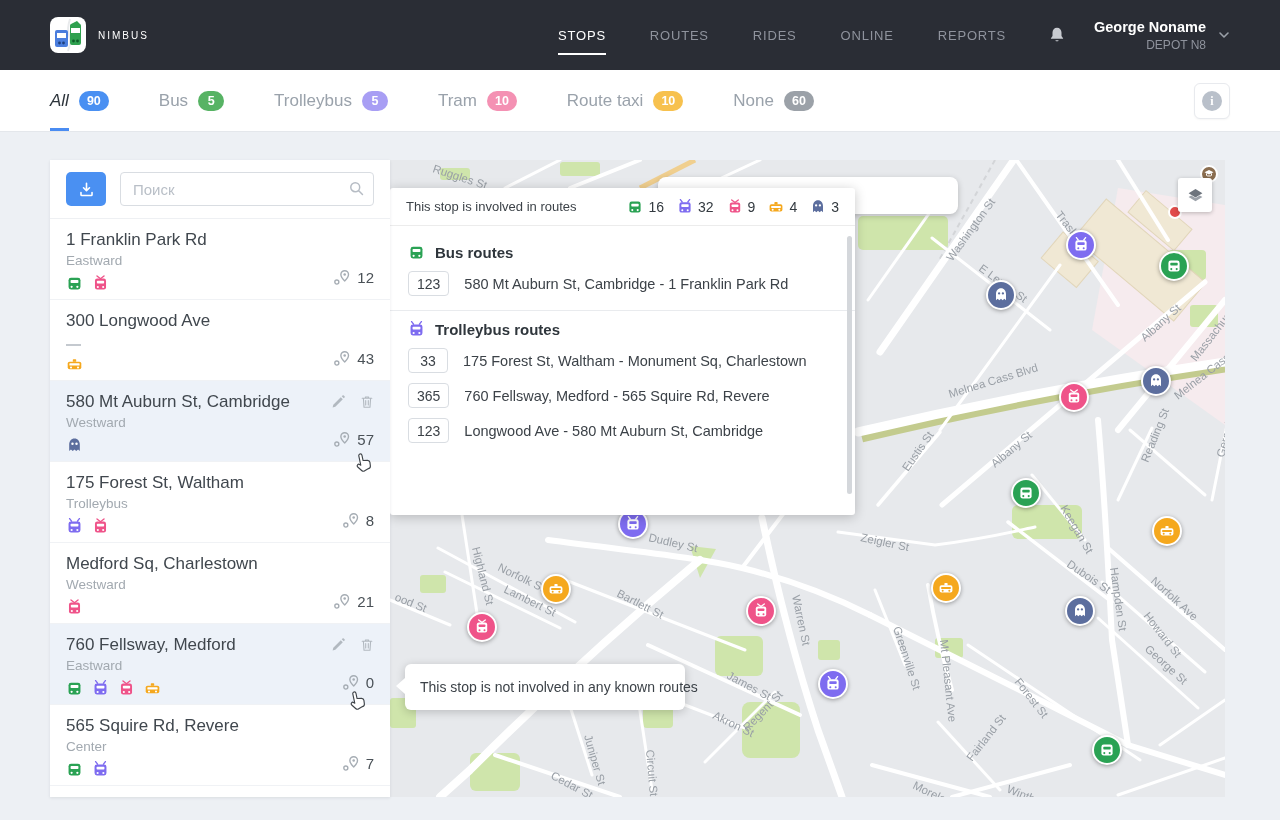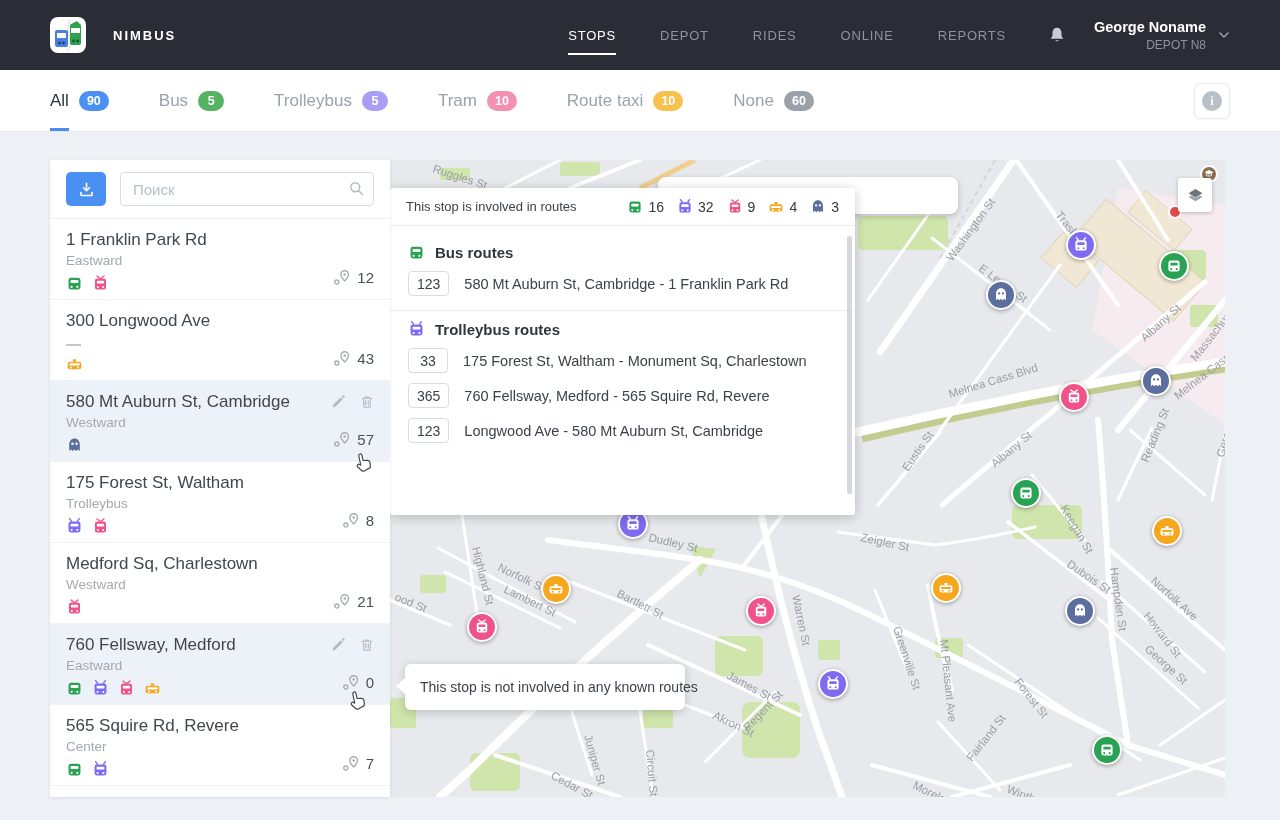--- a/index.html
+++ b/index.html
@@ -1,36 +1,36 @@
 <!DOCTYPE html>
 <html><head>
 <meta charset="utf-8">
 <style>
   * { margin:0; padding:0; box-sizing:border-box; }
   html,body { width:1280px; height:820px; font-family:"Liberation Sans", sans-serif; background:#edf0f4; overflow:hidden; }
 
   
   .topbar { position:absolute; left:0; top:0; width:1280px; height:70px; background:#2a2d35; display:flex; align-items:center; padding:0 48px 0 50px; z-index:30; }
   .logo { width:36px; height:36px; border-radius:8px; background:#fff; position:relative; overflow:hidden; flex:0 0 auto; }
-  .brand { color:#fff; font-size:13px; font-weight:bold; letter-spacing:2px; margin-left:27px; }
+  .brand { color:#fff; font-size:10px; font-weight:normal; letter-spacing:2px; margin-left:12px; }
   .nav { display:flex; gap:44px; margin-left:auto; margin-right:42px; }
   .nav-item { color:#8f939d; font-size:13px; letter-spacing:0.8px; cursor:pointer; position:relative; padding:6px 0; }
   .nav-item.active { color:#fff; }
   .nav-item.active::after { content:""; position:absolute; left:0; right:0; bottom:-6px; height:2px; background:#fff; }
   .bell { color:#c8cbd1; margin-right:28px; position:relative; }
   .userbox { text-align:right; margin-right:10px; }
   .user-name { color:#fff; font-size:14.5px; font-weight:bold; }
   .user-depot { color:#8f939d; font-size:12px; margin-top:3px; }
   .chev { color:#9aa0a8; }
 
   
   .tabbar { position:absolute; left:0; top:70px; width:1280px; height:62px; background:#fff; border-bottom:1px solid #e4e7eb; display:flex; align-items:center; padding-left:50px; gap:50px; z-index:25; }
   .tab { display:flex; align-items:center; gap:10px; cursor:pointer; }
   .tab .lbl { font-size:17px; color:#9aa2ab; position:relative; }
-  .tab.active .lbl { color:#2e353c; }
+  .tab.active .lbl { color:#2e353c;font-style:italic; }
   .tab.active .lbl::after { content:""; position:absolute; left:0; right:0; bottom:-20px; height:3px; background:#4a8cf2; }
   .pill { min-width:26px; height:20px; border-radius:10px; color:#fff; font-size:12.5px; font-weight:bold; display:flex; align-items:center; justify-content:center; padding:0 8px; }
   .info-btn { position:absolute; right:50px; top:13px; width:36px; height:36px; background:#fff; border:1px solid #e8eaee; border-radius:6px; display:flex; align-items:center; justify-content:center; cursor:pointer; box-shadow:0 1px 2px rgba(0,0,0,0.04); }
   .info-dot { width:20px; height:20px; border-radius:50%; background:#b9c0ca; color:#fff; font-size:12px; font-weight:bold; display:flex; align-items:center; justify-content:center; font-family:"Liberation Serif", serif; }
 
   
   .panel { position:absolute; left:50px; top:160px; width:340px; height:637px; background:#fff; box-shadow:0 1px 3px rgba(40,50,60,0.1); overflow:hidden; z-index:5; }
   .toolbar { display:flex; align-items:center; padding:12px 16px 12px 16px; }
   .export-btn { width:40px; height:34px; background:#4a90f2; border:none; border-radius:5px; display:flex; align-items:center; justify-content:center; color:#fff; cursor:pointer; flex:0 0 auto; }
   .searchbox { flex:1; margin-left:14px; position:relative; }
@@ -163,21 +163,21 @@
       <circle cx="13.5" cy="26" r="1.4" fill="#1d3f7d"></circle>
       <path d="M27,4 l3,3 v0 a2,2 0 0 1 1,2 v17 a2,2 0 0 1 -2,2 h-7 a2,2 0 0 1 -2,-2 V9 a2,2 0 0 1 1,-2 z" fill="#2fa14f"></path>
       <rect x="21" y="11" width="9" height="5" fill="#fff"></rect>
       <circle cx="23.5" cy="24" r="1.4" fill="#0f5c2a"></circle>
       <circle cx="27.5" cy="24" r="1.4" fill="#0f5c2a"></circle>
     </svg>
   </div>
   <div class="brand">NIMBUS</div>
   <div class="nav">
       <div class="nav-item active">STOPS</div>
-      <div class="nav-item">DEPOT</div>
+      <div class="nav-item">ROUTES</div>
       <div class="nav-item">RIDES</div>
       <div class="nav-item">ONLINE</div>
       <div class="nav-item">REPORTS</div>
     </div>
   <div class="bell">
     <svg class="vic" width="18" height="18">
         <use href="#i-bell"></use>
       </svg>
   </div>
   <div class="userbox">

